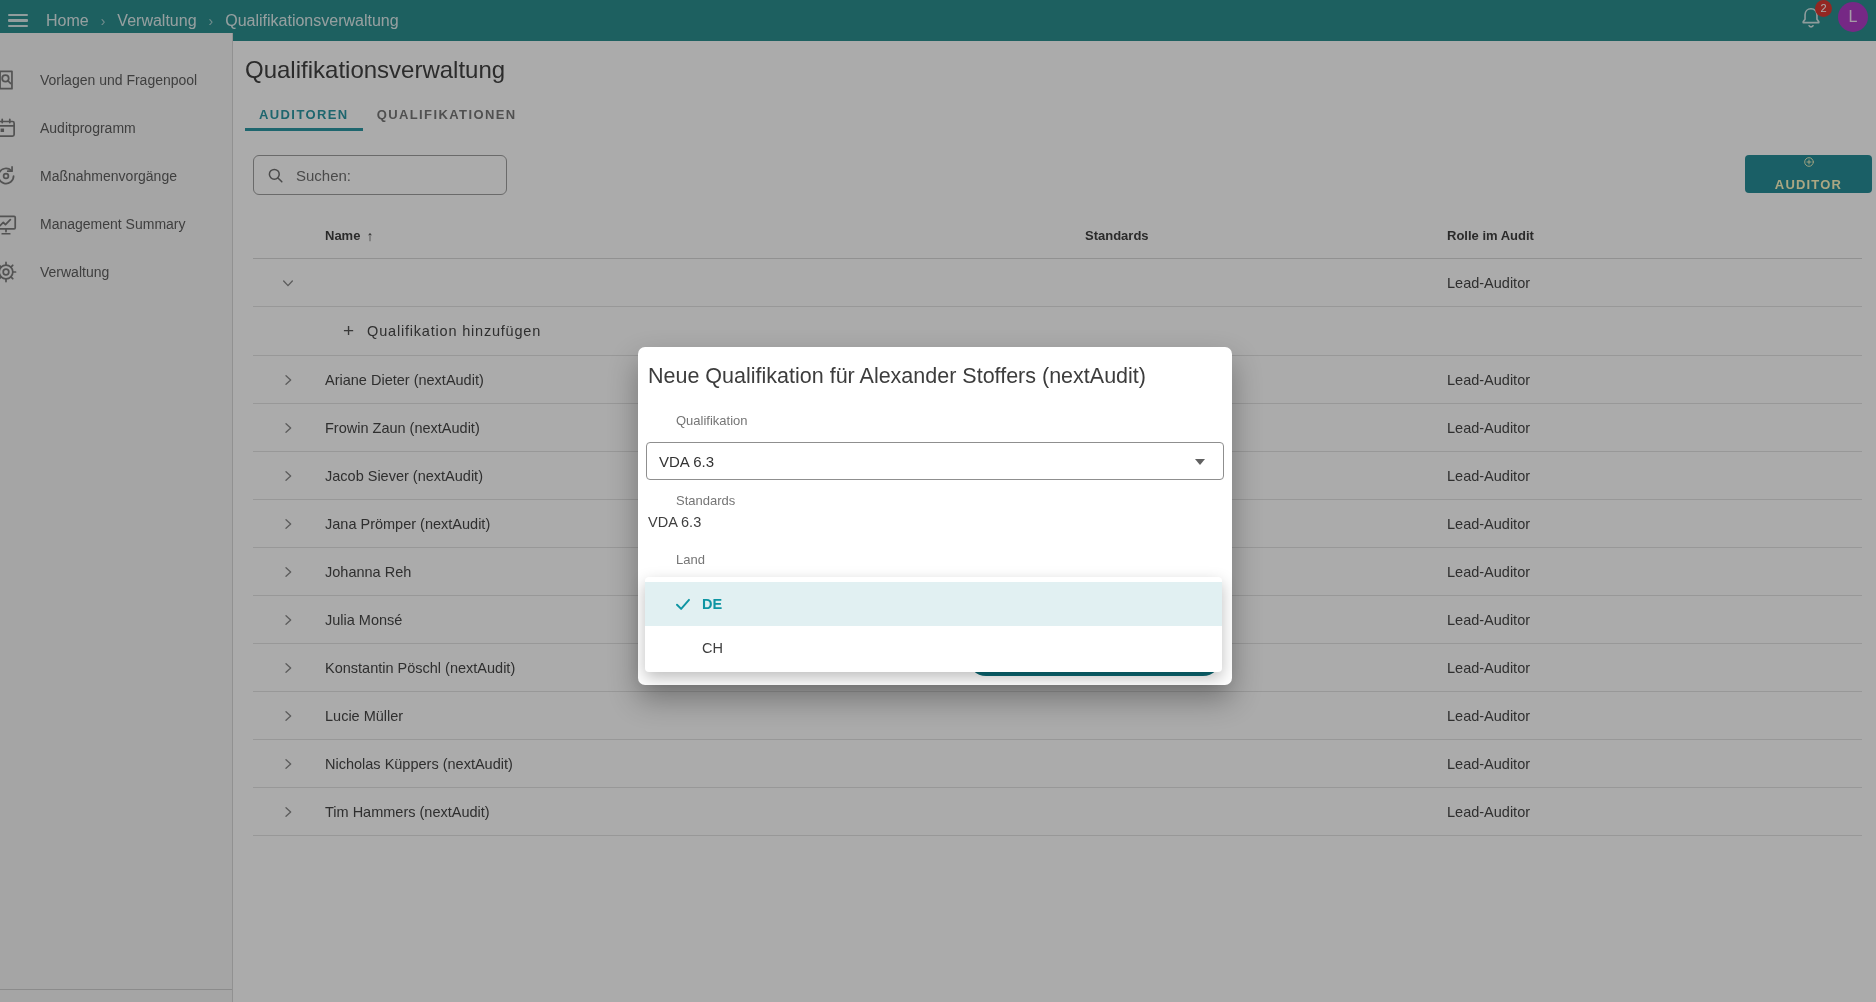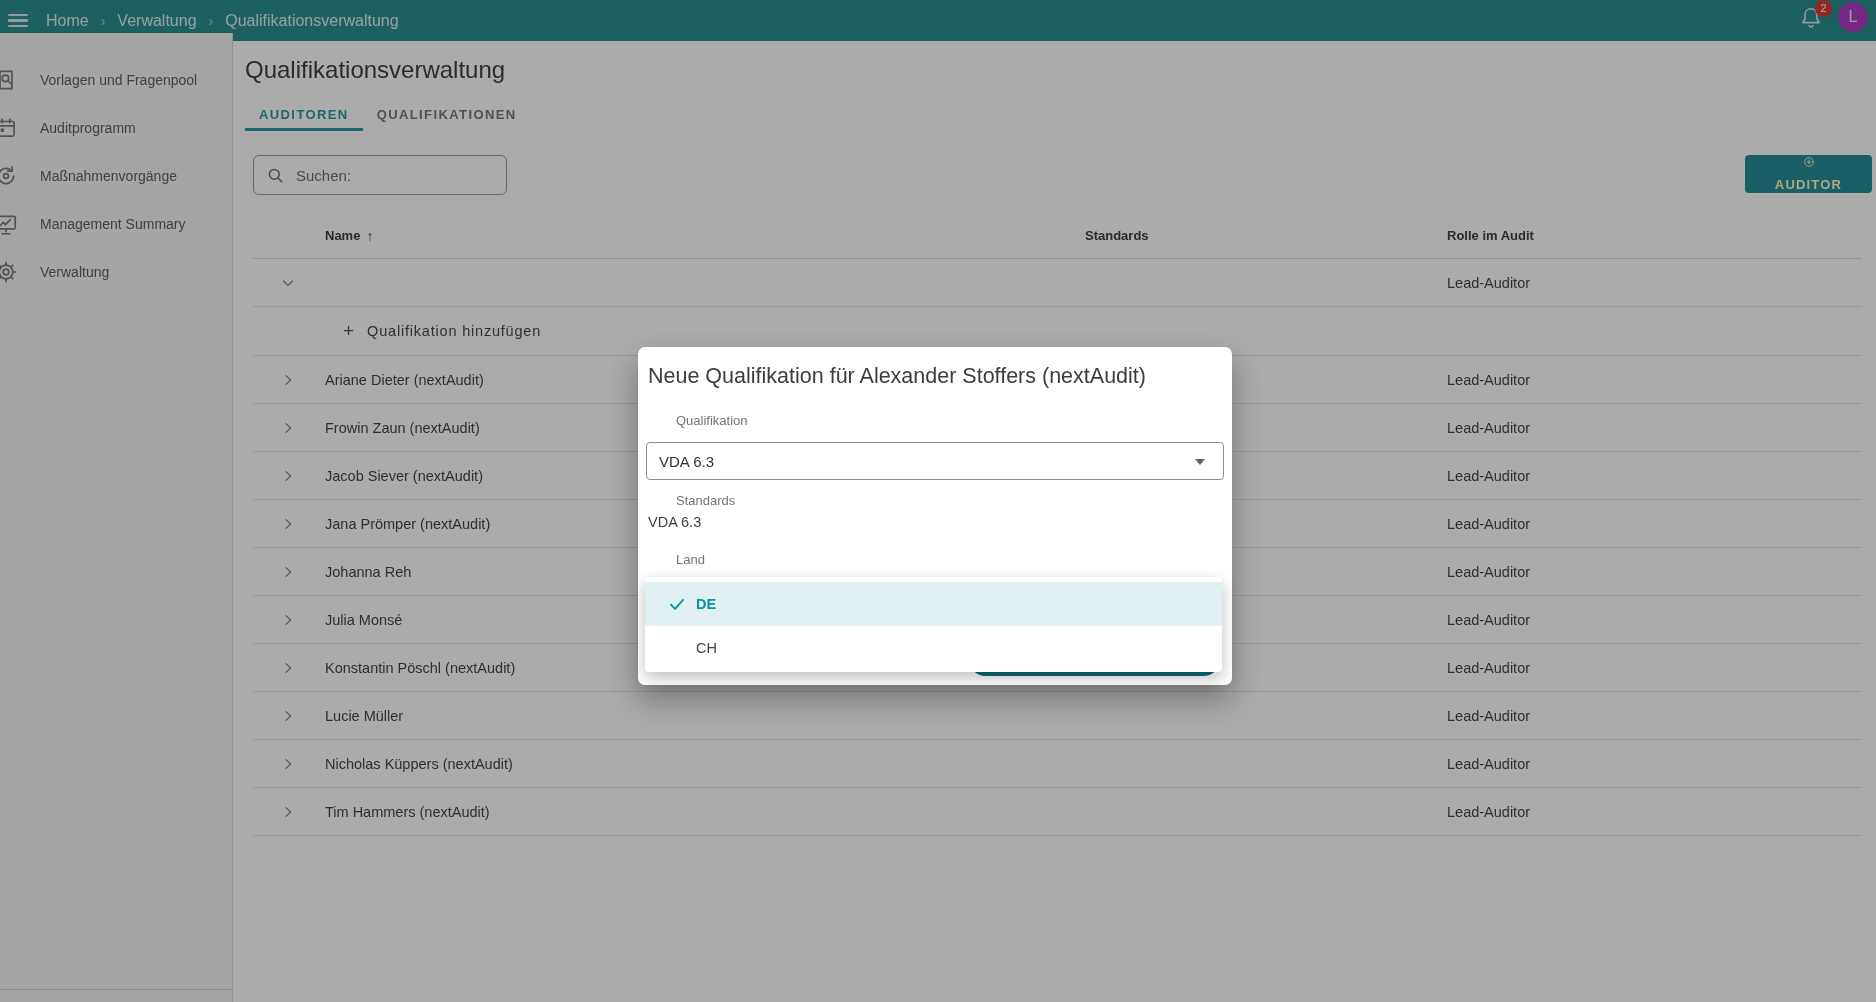--- a/index.html
+++ b/index.html
@@ -82,21 +82,21 @@
     border-radius:4px;box-sizing:border-box;display:flex;align-items:center;cursor:pointer;background:#fff;}
   .select .sel-value{margin-left:12px;font-size:15px;color:#333;}
   .select .caret{position:absolute;right:18px;top:16px;width:0;height:0;
     border-left:5px solid transparent;border-right:5px solid transparent;border-top:6px solid #616161;}
   .std-value{position:absolute;left:10px;top:167px;font-size:14.5px;color:#3f3f3f;}
   .save-btn{position:absolute;left:330px;top:293px;width:253px;height:36px;border:none;
     border-radius:18px;background:var(--save);cursor:pointer;}
   
   .menu{position:absolute;left:645px;top:577px;width:577px;background:#fff;border-radius:4px;
     box-shadow:0 6px 16px rgba(0,0,0,.26);z-index:30;padding:5px 0 2px;}
-  .menu-item{height:44px;display:flex;align-items:center;padding-left:23px;cursor:pointer;
+  .menu-item{height:44px;display:flex;align-items:center;padding-left:29px;cursor:pointer;
     font-size:14.5px;color:#3f3f3f;}
   .menu-item .check{width:18px;height:18px;margin-right:10px;visibility:hidden;}
   .menu-item .check svg{width:18px;height:18px;display:block;}
   .menu-item.selected{background:var(--selected-bg);color:var(--modal-accent);font-weight:700;}
   .menu-item.selected .check{visibility:visible;color:var(--modal-accent);}
 </style>
 </head>
 <body>
 
 <div class="topbar">

